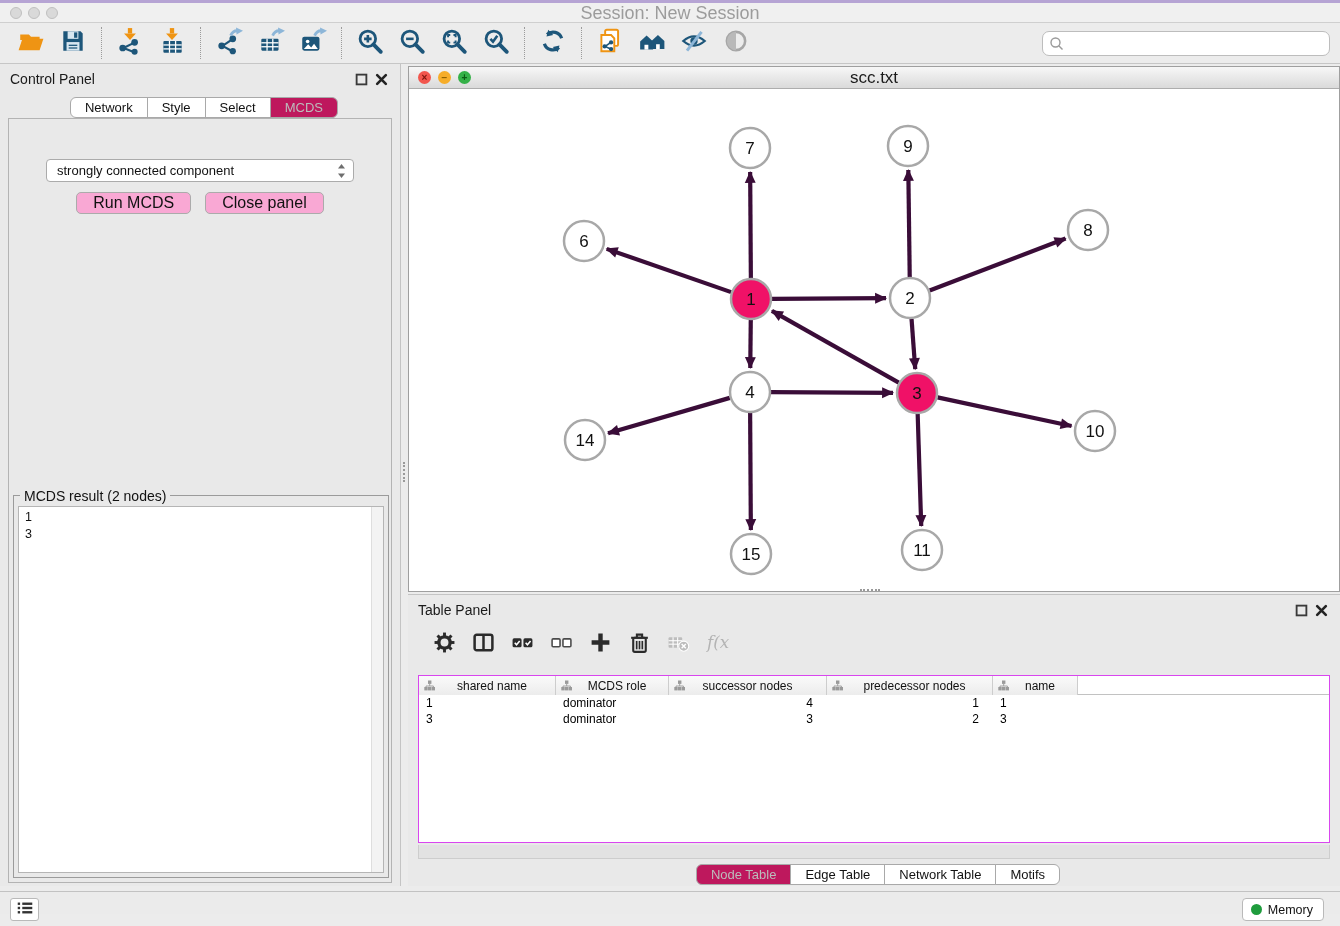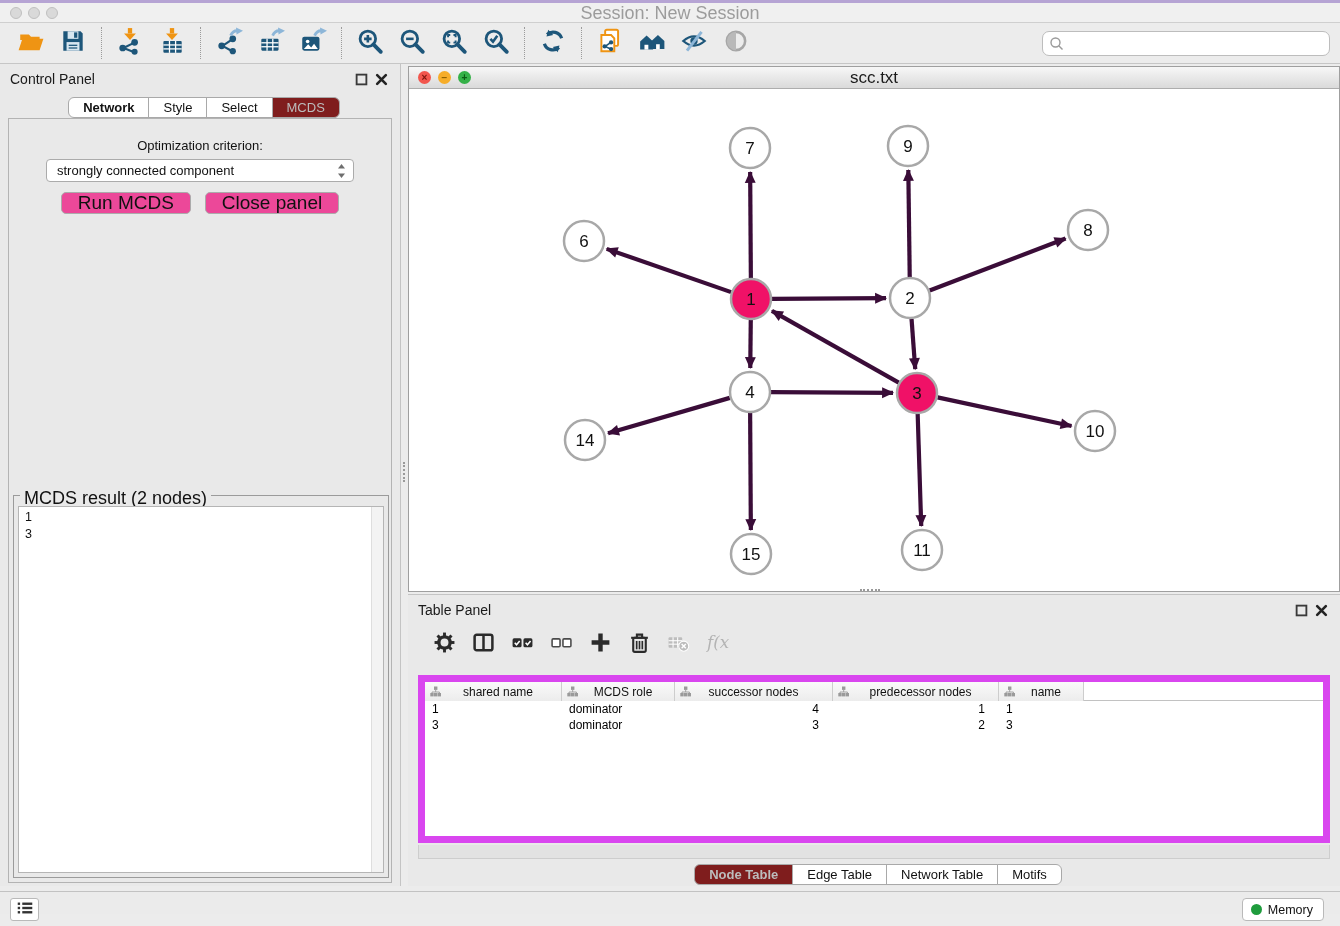--- a/index.html
+++ b/index.html
@@ -19,47 +19,47 @@
   .search-input { width:288px; height:25px; border:1px solid #bdbdbd; border-radius:7px; background:#fff; padding:0 8px 0 26px; font-size:13px; color:#333; outline:none; }
   .search-mag { position:absolute; left:7px; top:5px; }
 
   
   .control-panel { position:absolute; left:0; top:64px; width:401px; height:822px; background:#e9e9e9; border-right:1px solid #c4c4c4; }
   .cp-header { position:relative; height:26px; }
   .panel-title { position:absolute; left:10px; top:7px; font-size:14px; color:#1a1a1a; }
   .panel-ico { position:absolute; top:8px; width:13px; height:13px; cursor:pointer; }
   .cp-tabs { position:absolute; top:33px; left:0; right:0; display:flex; justify-content:center; z-index:2; }
   .tab { height:21px; line-height:19px; padding:0 14px; background:#fff; border:1px solid #a9a9a9; margin-left:-1px; font-size:13px; color:#111; cursor:pointer; white-space:nowrap; }
-  .tab:first-child { border-radius:6px 0 0 6px; margin-left:8px;font-weight:bold; }
+  .tab:first-child { border-radius:6px 0 0 6px; margin-left:8px; }
   .tab:last-child { border-radius:0 6px 6px 0; }
-  .tab.selected { background:#7f1d1d; color:#bcbcbc; }
+  .tab.selected { background:#be185d; color:#bcbcbc; }
   .cp-box { position:absolute; left:8px; right:8px; top:54px; bottom:3px; border:1px solid #b3b3b3; background:#e9e9e9; }
   .opt-label { position:absolute; top:19px; left:0; right:0; text-align:center; font-size:13px; color:#111; }
   .dropdown { position:absolute; left:37px; right:37px; top:40px; height:23px; background:#fff; border:1px solid #ababab; border-radius:4px; font-size:13px; line-height:21px; padding-left:10px; color:#111; cursor:pointer; }
   .dd-spin { position:absolute; right:7px; top:3px; }
   .btn-row { position:absolute; top:73px; left:0; right:0; display:flex; justify-content:center; gap:14px; }
-  .btn { height:22px; padding:0 16px; background:#ec4899; border:1px solid #ababab; border-radius:5px; font-size:19px; line-height:20px; color:#111; cursor:pointer; }
+  .btn { height:22px; padding:0 16px; background:#f9a8d4; border:1px solid #ababab; border-radius:5px; font-size:16px; line-height:20px; color:#111; cursor:pointer; }
   .fieldset { position:absolute; left:4px; right:2px; top:376px; bottom:4px; border:1px solid #9b9b9b; }
-  .legend { position:absolute; top:-8px; left:6px; background:#e9e9e9; padding:0 4px; font-size:18px; color:#111; }
+  .legend { position:absolute; top:-8px; left:6px; background:#e9e9e9; padding:0 4px; font-size:14px; color:#111; }
   .result-area { position:absolute; left:4px; right:4px; top:10px; bottom:4px; background:#fff; border:1px solid #b5b5b5; }
   .result-lines { padding:2px 6px; font-size:12.5px; line-height:17px; color:#111; }
   .result-scroll { position:absolute; top:0; bottom:0; right:0; width:12px; background:#f3f3f3; border-left:1px solid #dedede; }
 
   
   .network-window { position:absolute; left:408px; top:66px; width:932px; height:526px; background:#fff; border:1px solid #9f9f9f; }
   .nw-titlebar { position:relative; height:22px; background:linear-gradient(#f7f7f7,#dadada); border-bottom:1px solid #adadad; }
   .nw-title { position:absolute; left:0; right:0; top:0; text-align:center; font-size:17px; line-height:21px; color:#1a1a1a; }
   .nw-light { position:absolute; top:4px; width:13px; height:13px; border-radius:50%; font-size:10px; font-weight:bold; text-align:center; line-height:13px; cursor:pointer; }
   .nw-canvas { position:absolute; left:0; top:23px; }
 
   
   .table-panel { position:absolute; left:408px; top:594px; width:932px; height:292px; background:#e9e9e9; border-top:1px solid #c4c4c4; }
   .tp-toolbar { position:absolute; top:28px; left:10px; right:10px; height:42px; display:flex; align-items:center; gap:15px; padding-left:14px; }
   .tp-ico { width:24px; height:22px; display:flex; align-items:center; justify-content:center; }
-  .tp-table { position:absolute; left:10px; top:80px; width:912px; height:168px; background:#fff; border:7px solid #d946ef; overflow:hidden; }
+  .tp-table { position:absolute; left:10px; top:80px; width:912px; height:168px; background:#fff; border:1px solid #d946ef; overflow:hidden; }
   .tp-header-row { display:flex; height:19px; border-bottom:1px solid #c2c2c2; }
   .tp-hcell { position:relative; height:19px; background:linear-gradient(#fafafa,#ececec); border-right:1px solid #cdcdcd; font-size:12px; color:#111; display:flex; align-items:center; justify-content:center; cursor:pointer; }
   .tp-hcell .tree { position:absolute; left:5px; top:4px; }
   .tp-row { display:flex; height:16px; font-size:12px; color:#000; }
   .tp-cell { height:16px; line-height:16px; overflow:hidden; cursor:text; }
   .tp-scrollstrip { position:absolute; left:10px; top:250px; width:912px; height:14px; background:#e2e2e2; border:1px solid #cdcdcd; border-top:none; }
   .tp-tabs { position:absolute; left:0; right:0; top:269px; display:flex; justify-content:center; }
 
   
   .status-bar { position:absolute; left:0; top:891px; right:0; height:23px; background:#ebebeb; border-top:1px solid #c2c2c2; }
@@ -260,21 +260,20 @@
           </svg>
       </span>
     </div>
     <div class="cp-tabs" id="cp-tabs">
         <div class="tab">Network</div>
         <div class="tab">Style</div>
         <div class="tab">Select</div>
         <div class="tab selected">MCDS</div>
       </div>
     <div class="cp-box">
-      <div class="opt-label">Optimization criterion:</div>
       <div class="dropdown">
         <span>strongly connected component</span>
         <span class="dd-spin">
           <svg viewBox="0 0 9 16" width="9" height="16">
               <path d="M4.5 1 L8 5.5 H1 z" fill="#6e6e6e"></path>
               <path d="M4.5 15 L1 10.5 h7 z" fill="#6e6e6e"></path>
             </svg>
         </span>
       </div>
       <div class="btn-row">

